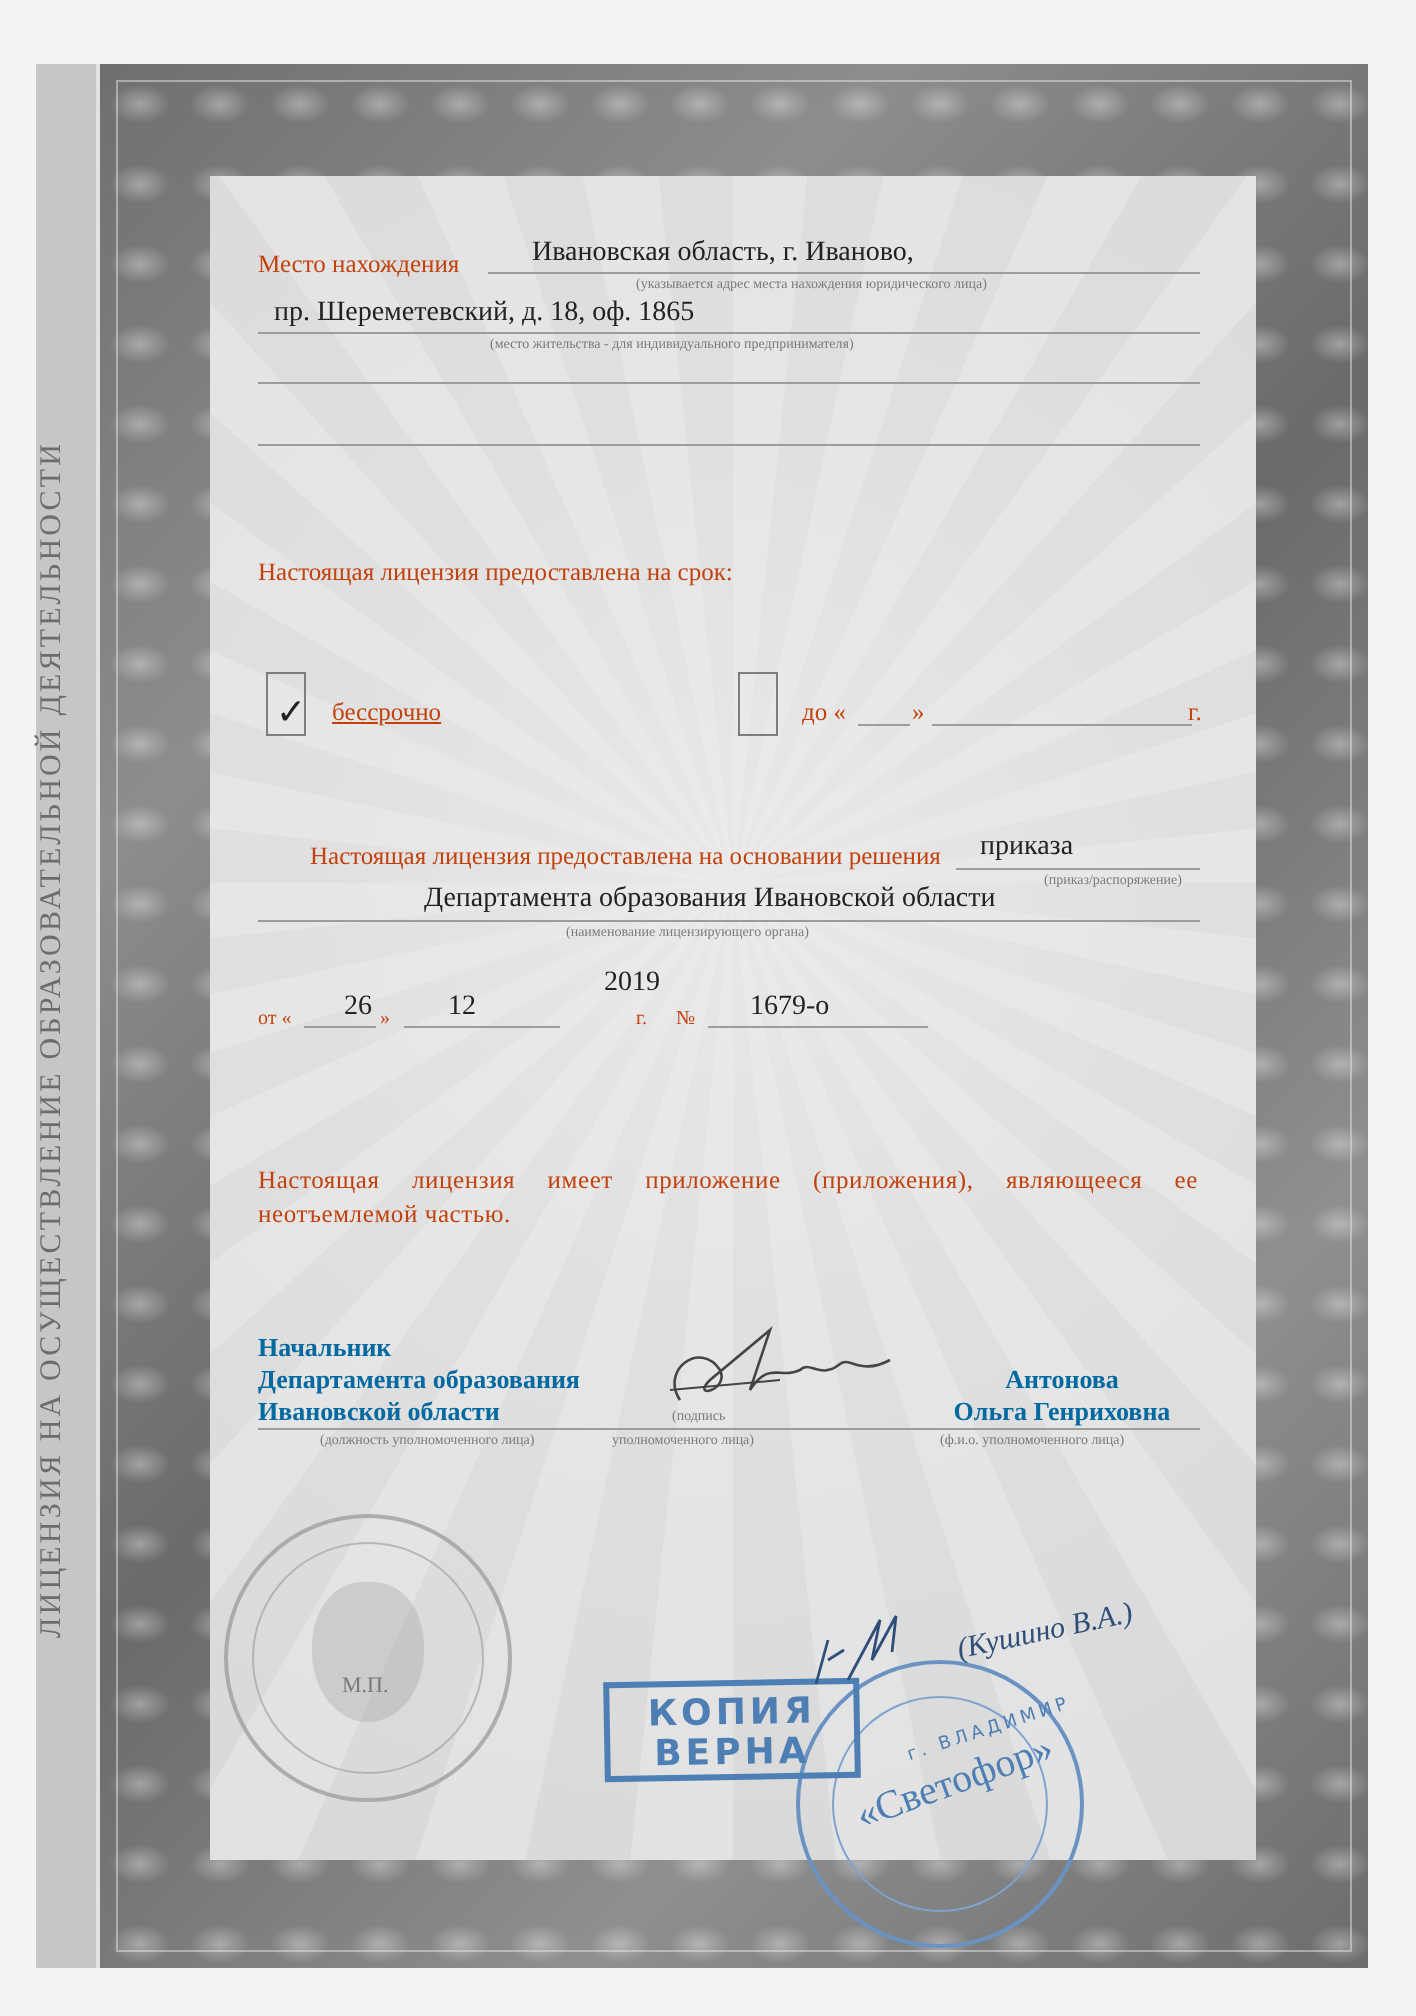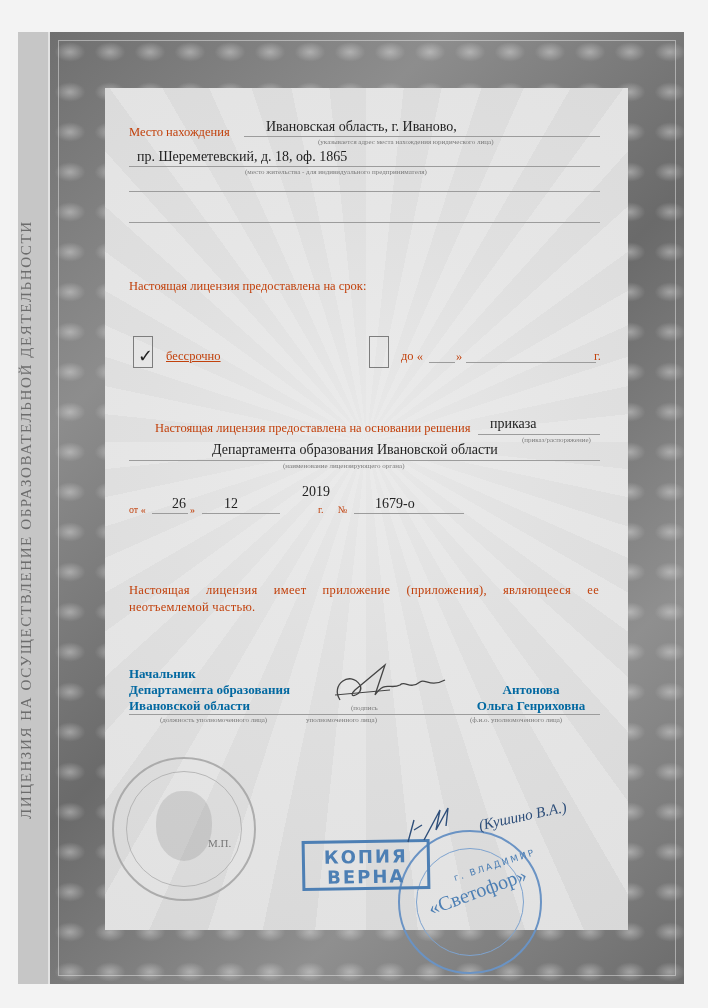--- a/index.html
+++ b/index.html
@@ -145,31 +145,31 @@
     <div>Начальник</div>
     <div>Департамента образования</div>
     <div>Ивановской области</div>
   </div>
   <div class="line" style="left:129px;top:714px;width:471px;"></div>
   <span class="abs cap" style="left:160px;top:716px;">(должность уполномоченного лица)</span>
   <svg class="abs" style="left:330px;top:660px;" width="130" height="50">
     <path d="M10 40 C 0 25, 20 10, 30 25 C 35 35, 15 40, 25 30 L 55 5 L 45 35 C 55 20, 60 30, 70 25 C 75 20, 80 30, 90 22 C 95 18, 100 28, 115 20" stroke="#444" stroke-width="1.3" fill="none"></path>
     <path d="M5 35 L 60 30" stroke="#444" stroke-width="1" fill="none"></path>
   </svg>
-  <span class="abs cap" style="left:351px;top:704px;">(подпись</span>
+  <span class="abs cap" style="left:336px;top:704px;">(подпись</span>
   <span class="abs cap" style="left:306px;top:716px;">уполномоченного лица)</span>
   <div class="abs bold" style="left:468px;top:682px;text-align:center;width:126px;">
     <div>Антонова</div>
     <div>Ольга Генриховна</div>
   </div>
   <span class="abs cap" style="left:470px;top:716px;">(ф.и.о. уполномоченного лица)</span>
 
   <div class="stamp-mp">
     <div class="emblem"></div>
-    <span class="abs" style="left:57px;top:78px;font-size:11px;color:#555;margin-left:37px;">М.П.</span>
+    <span class="abs" style="left:57px;top:78px;font-size:11px;color:#555;">М.П.</span>
   </div>
 
   <div class="stamp-round">
     <span class="stamp-round-city">г. ВЛАДИМИР</span>
     <span class="stamp-round-name">«Светофор»</span>
   </div>
   <div class="stamp-copy">
     <div>КОПИЯ</div>
     <div>ВЕРНА</div>
   </div>

